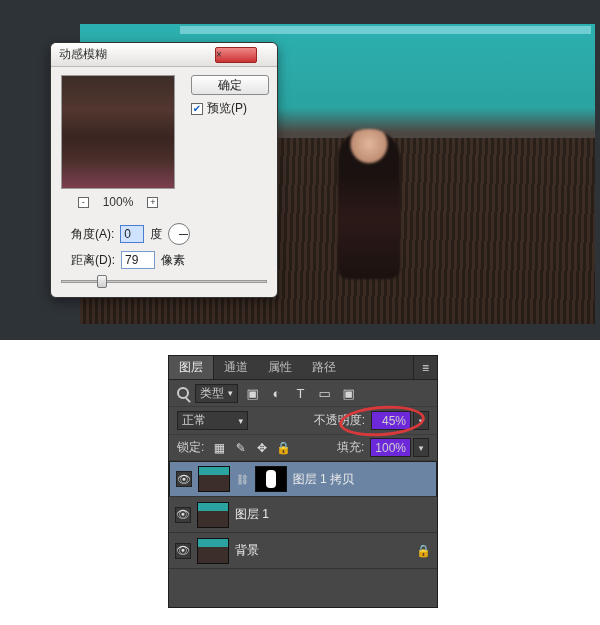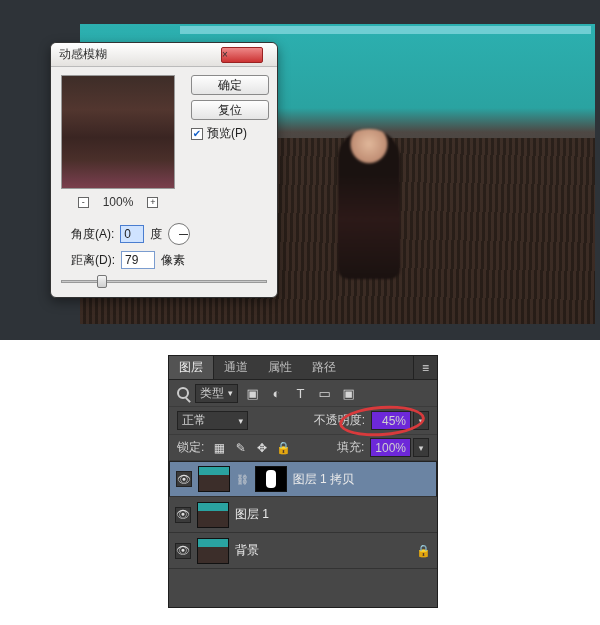--- a/index.html
+++ b/index.html
@@ -9,21 +9,21 @@
   .top-stage { position: absolute; top: 0; left: 0; width: 600px; height: 340px; background: #2e3338; }
   .photo { position: absolute; top: 24px; left: 80px; right: 5px; height: 300px; background: linear-gradient(180deg,#2cb0b0 0%,#2aa3a1 28%,#4e4844 36%,#3c2e2a 70%,#2a211e 100%); overflow:hidden; }
   .photo .topbar { position:absolute; top:2px; left:100px; right:4px; height:8px; background:#7dd3d9; opacity:.85;}
   .photo .grassL,.photo .grassR{position:absolute;bottom:0;width:50%;height:62%;background:repeating-linear-gradient(92deg,rgba(60,44,36,.9) 0 3px,rgba(38,28,22,.9) 3px 6px);}
   .photo .grassL{left:0}
   .photo .grassR{right:0}
   .photo .figure{position:absolute;left:50%;top:35%;width:62px;height:150px;background:radial-gradient(ellipse 70% 30% at 50% 10%,#e0b79a 0,#c08e74 40%,transparent 45%),linear-gradient(180deg,#1a1210 30%,#2c1918 60%,#1a1210 100%);border-radius:30px 30px 10px 10px;filter:blur(1px);}
 
   
   .dlg{position:absolute;top:42px;left:50px;width:228px;height:256px;background:#f0efee;border:1px solid #333;border-radius:6px;box-shadow:0 4px 12px rgba(0,0,0,.4);}
-  .dlg-ttl{height:24px;background:linear-gradient(#fff,#e4e2df);border-bottom:1px solid #bbb;border-radius:6px 6px 0 0;display:flex;align-items:center;padding:0 14px 0 8px;}
+  .dlg-ttl{height:24px;background:linear-gradient(#fff,#e4e2df);border-bottom:1px solid #bbb;border-radius:6px 6px 0 0;display:flex;align-items:center;padding:0 20px 0 8px;}
   .dlg-ttl span{flex:1;color:#333}
   .dlg-close{width:42px;height:16px;background:linear-gradient(#e88,#c33);border:1px solid #922;border-radius:2px;color:#fff;display:flex;align-items:center;justify-content:center;font-size:10px;line-height:1;}
   .dlg-body{position:relative;padding:8px;height:calc(100% - 24px);}
   .preview{position:absolute;top:8px;left:10px;width:114px;height:114px;background:linear-gradient(180deg,#3e2d28 0%,#52362f 30%,#3a2522 55%,#4a2f2a 75%,#6b3a44 92%,#7a3f4c 100%);border:1px solid #999;filter:blur(.6px);}
   .zoom-row{position:absolute;top:128px;left:10px;width:114px;display:flex;align-items:center;justify-content:center;gap:14px;color:#333}
   .zoom-row .sq{width:11px;height:11px;border:1px solid #666;background:#fff;display:inline-flex;align-items:center;justify-content:center;font-size:9px;line-height:1;}
   .side{position:absolute;top:8px;right:8px;width:78px;}
   .win-btn{display:block;width:78px;height:20px;margin-bottom:5px;background:linear-gradient(#fefefe,#e5e5e5);border:1px solid #8a8a8a;border-radius:3px;text-align:center;line-height:18px;color:#222;}
   .chk{display:flex;align-items:center;gap:4px;margin-top:4px;color:#222}
   .chk .box{width:12px;height:12px;border:1px solid #666;background:#fff;display:inline-flex;align-items:center;justify-content:center;font-size:10px;color:#1460c8;line-height:1;}
@@ -93,21 +93,20 @@
     </div>
     <div class="dlg-body">
       <div class="preview"></div>
       <div class="zoom-row">
         <span class="sq">-</span>
         <span>100%</span>
         <span class="sq">+</span>
       </div>
       <div class="side">
         <div class="win-btn">确定</div>
-        <div class="win-btn">复位</div>
         <div class="chk">
           <span class="box">✔</span>
           <span>预览(P)</span>
         </div>
       </div>
       <div class="row-field row-angle">
         <span>角度(A):</span>
         <span class="fld angle-input">0</span>
         <span>度</span>
         <span class="dial"></span>

